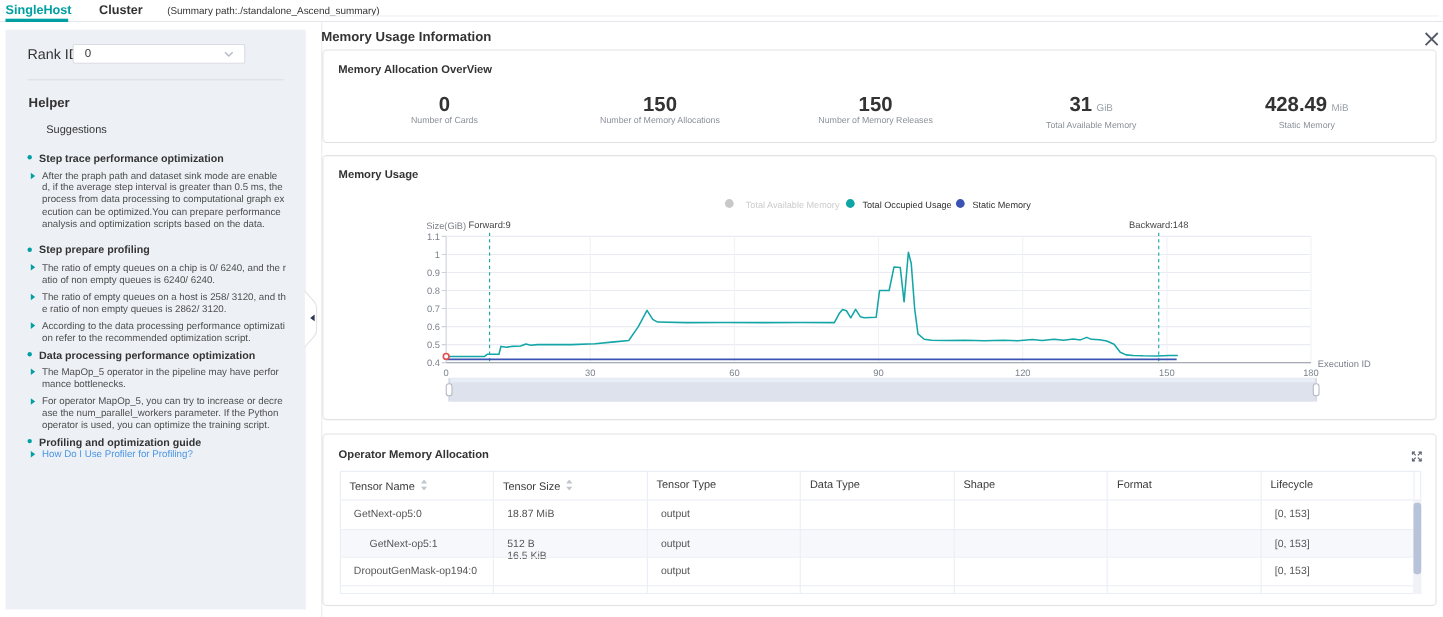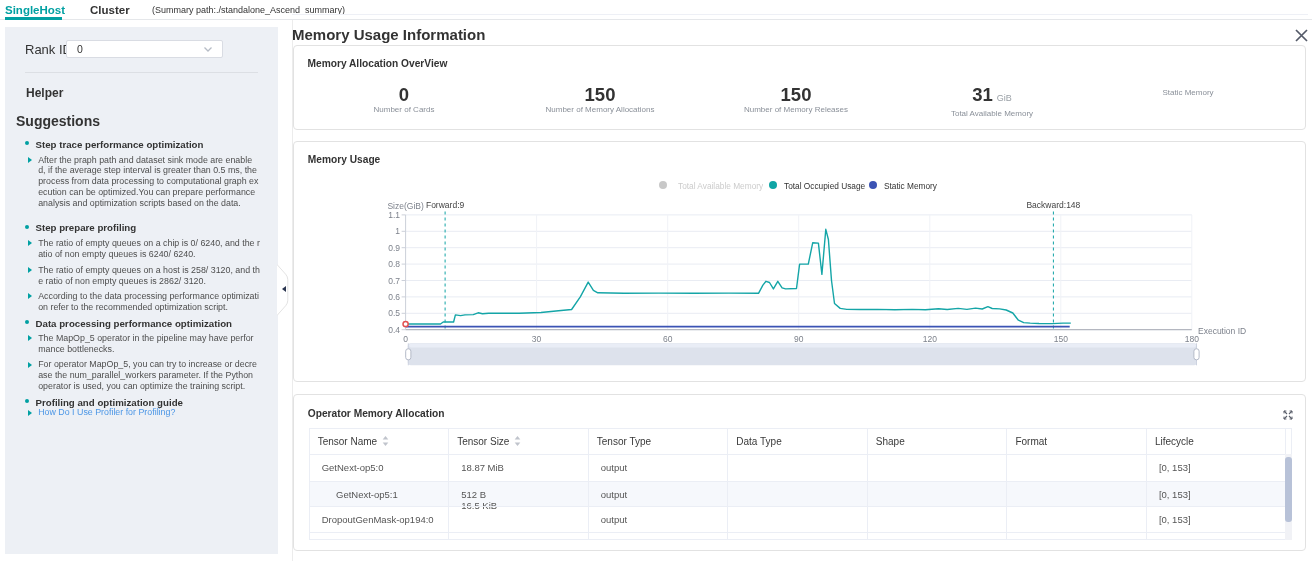--- a/index.html
+++ b/index.html
@@ -9,28 +9,28 @@
 .tab2{left:90px;top:4px;font-size:11.5px;font-weight:bold;color:#333}
 .tabsum{left:152px;top:4.5px;font-size:9px;font-weight:normal;color:#333}
 .tabline{left:0;top:19.4px;width:1312px;height:1px;background:#e5e7ea}
 .tabul{left:5px;top:17.2px;width:57px;height:2.4px;background:#00a0a2}
 .sidebar{left:5px;top:27px;width:272.5px;height:527px;background:#edf0f5}
 .ranklab{left:25px;top:41.5px;font-size:13px;color:#333}
 .rankbox{left:66px;top:40px;width:156.5px;height:18.2px;background:#fff;border:1px solid #d9dce3;border-radius:2px}
 .rankval{left:77px;top:43px;font-size:10.5px;color:#333}
 .divider{left:25px;top:71.5px;width:233px;height:1px;background:#dcdfe4}
 .helper{left:26px;top:85.5px;font-size:12px;font-weight:bold;color:#333}
-.sugg{left:16px;top:112.5px;font-size:14px;font-weight:bold;color:#333}
+.sugg{left:42px;top:112.5px;font-size:10px;font-weight:normal;color:#333}
 .sh{position:absolute;left:35.5px;font-size:9.7px;font-weight:bold;color:#333;white-space:nowrap}
 .sl{position:absolute;left:38.2px;font-size:8.85px;color:#4e4e4e;white-space:nowrap}
 .sk{color:#4b96e6}
 .dot{position:absolute;left:25px;width:4px;height:4px;border-radius:50%;background:#00a0a2}
 .tri{position:absolute;left:27.5px;width:0;height:0;border-left:4.5px solid #00a0a2;border-top:3px solid transparent;border-bottom:3px solid transparent}
 .vsep{left:291.5px;top:20px;width:1px;height:541px;background:#ececec}
-.mhead{left:292px;top:25.5px;font-size:15px;font-weight:bold;color:#333}
+.mhead{left:292px;top:25.5px;font-size:12px;font-weight:bold;color:#333}
 .card{position:absolute;background:#fff;border:1px solid #e2e2e2;border-radius:4px}
 .ctitle{position:absolute;font-size:10.2px;font-weight:bold;color:#333}
 .statrow{left:306px;top:86px;width:980px;display:flex}
 .stat{flex:1;text-align:center}
 .sv{font-size:18.5px;font-weight:bold;color:#333;line-height:17px}
 .unit{font-size:9px;font-weight:normal;color:#9aa0a6;margin-left:4px}
 .slab{font-size:8px;color:#8a9099;margin-top:2px}
 .lgdot{position:absolute;width:8px;height:8px;border-radius:50%}
 .lgt{position:absolute;font-size:8.3px;top:181px}
 .tv{position:absolute;top:428px;width:1px;height:112px;background:#ebeef5}
@@ -114,20 +114,21 @@
       </div>
 <div class="stat">
         <div class="sv">150</div>
         <div class="slab">Number of Memory Releases</div>
       </div>
 <div class="stat">
         <div class="sv">31<span class="unit">GiB</span></div>
         <div class="slab">Total Available Memory</div>
       </div>
 <div class="stat">
+        <div class="sv">428.49<span class="unit">MiB</span></div>
         <div class="slab">Static Memory</div>
       </div>
 </div>
 
 <div class="card" style="left:293px;top:141.3px;width:1013px;height:241.2px"></div>
 <div class="ctitle" style="left:307.8px;top:154px">Memory Usage</div>
 <div class="lgdot" style="left:659px;top:181px;background:#c8c8c8"></div>
 <div class="lgt" style="left:678px;color:#ccc">Total Available Memory</div>
 <div class="lgdot" style="left:769px;top:181px;background:#0fa5a5"></div>
 <div class="lgt" style="left:784px;color:#333">Total Occupied Usage</div>

